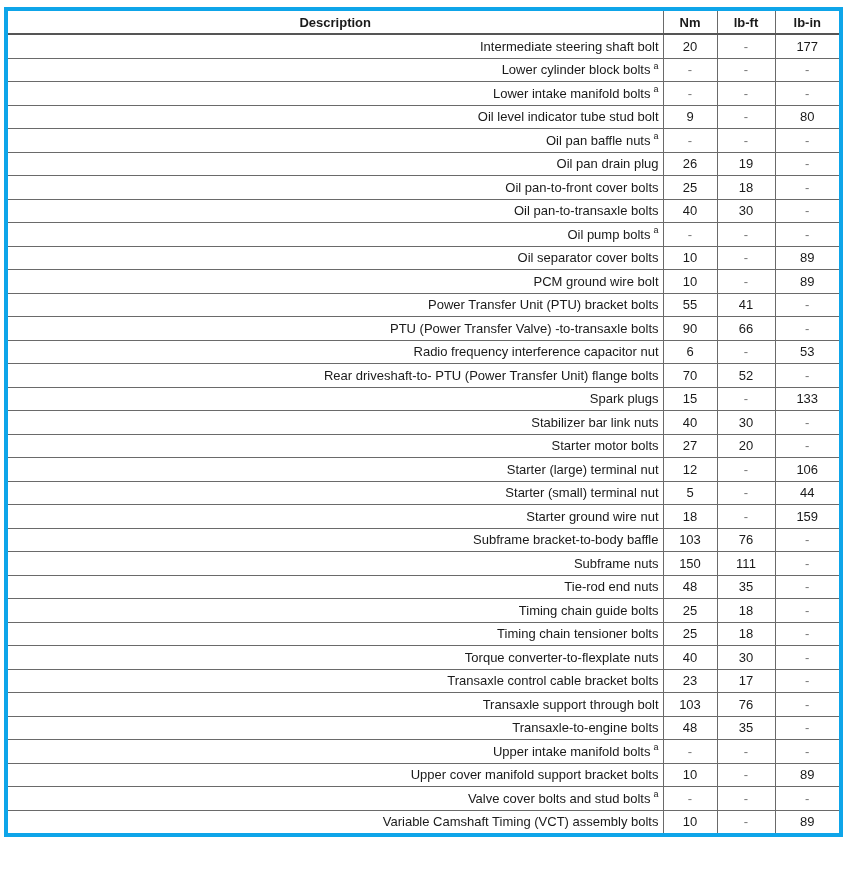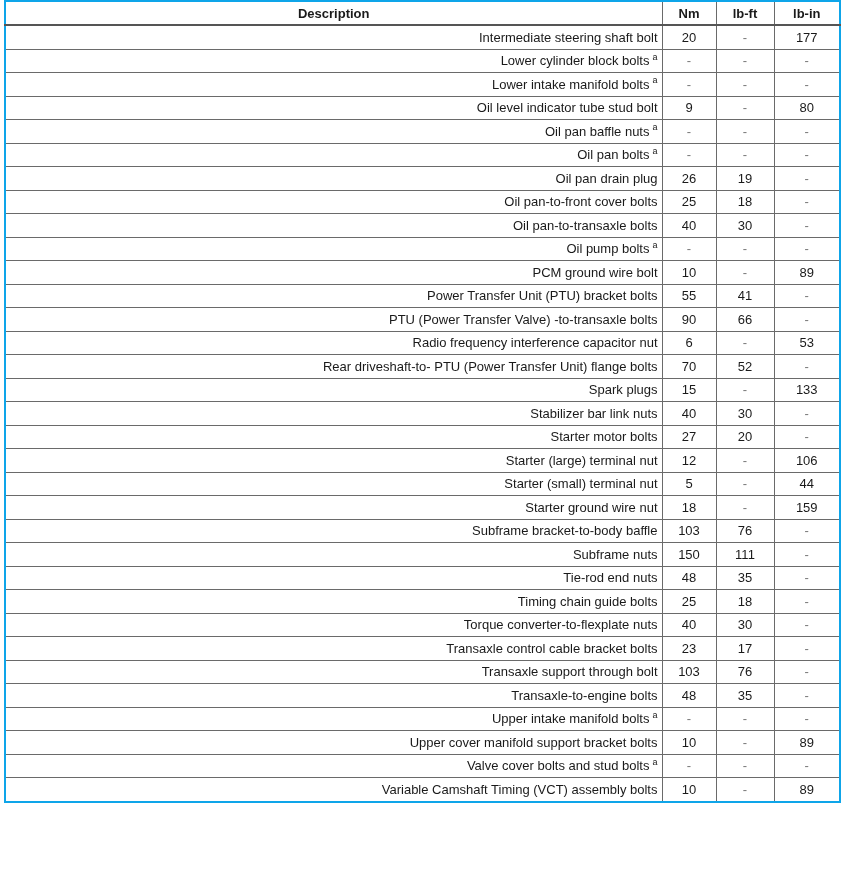--- a/index.html
+++ b/index.html
@@ -1,22 +1,22 @@
 <!DOCTYPE html>
 <html><head>
   <meta charset="utf-8">
   <style>
     html, body { margin: 0; padding: 0; background: #ffffff; }
     body { width: 843px; height: 891px; position: relative; overflow: hidden;
            font-family: "Liberation Sans", sans-serif; color: #1a1a1a; }
     table.torque {
-      position: absolute; left: 4px; top: 0;
+      position: absolute; left: 4px; top: 7px;
       width: 835px;
       border-collapse: collapse;
-      border: 2px solid #0ea5e9;
+      border: 4px solid #0ea5e9;
       table-layout: fixed;
       font-size: 13px;
     }
     table.torque th, table.torque td {
       border: 1px solid #6a6a6a;
       height: 22.5px;
       padding: 0 4px;
       white-space: nowrap;
       overflow: hidden;
     }
@@ -79,26 +79,20 @@
         <td class="num  dash">-</td>
         <td class="num lbin-col">80</td>
       </tr>
       <tr>
         <td class="desc"><span>Oil pan baffle nuts</span><span class="sup">a</span></td>
         <td class="num  dash">-</td>
         <td class="num  dash">-</td>
         <td class="num lbin-col dash">-</td>
       </tr>
       <tr>
-        <td class="desc"><span>Oil pan bolts</span><span class="sup">a</span></td>
-        <td class="num  dash">-</td>
-        <td class="num  dash">-</td>
-        <td class="num lbin-col dash">-</td>
-      </tr>
-      <tr>
         <td class="desc"><span>Oil pan drain plug</span></td>
         <td class="num ">26</td>
         <td class="num ">19</td>
         <td class="num lbin-col dash">-</td>
       </tr>
       <tr>
         <td class="desc"><span>Oil pan-to-front cover bolts</span></td>
         <td class="num ">25</td>
         <td class="num ">18</td>
         <td class="num lbin-col dash">-</td>
@@ -109,20 +103,26 @@
         <td class="num ">30</td>
         <td class="num lbin-col dash">-</td>
       </tr>
       <tr>
         <td class="desc"><span>Oil pump bolts</span><span class="sup">a</span></td>
         <td class="num  dash">-</td>
         <td class="num  dash">-</td>
         <td class="num lbin-col dash">-</td>
       </tr>
       <tr>
+        <td class="desc"><span>Oil separator cover bolts</span></td>
+        <td class="num ">10</td>
+        <td class="num  dash">-</td>
+        <td class="num lbin-col">89</td>
+      </tr>
+      <tr>
         <td class="desc"><span>PCM ground wire bolt</span></td>
         <td class="num ">10</td>
         <td class="num  dash">-</td>
         <td class="num lbin-col">89</td>
       </tr>
       <tr>
         <td class="desc"><span>Power Transfer Unit (PTU) bracket bolts</span></td>
         <td class="num ">55</td>
         <td class="num ">41</td>
         <td class="num lbin-col dash">-</td>
@@ -194,20 +194,26 @@
         <td class="num lbin-col dash">-</td>
       </tr>
       <tr>
         <td class="desc"><span>Tie-rod end nuts</span></td>
         <td class="num ">48</td>
         <td class="num ">35</td>
         <td class="num lbin-col dash">-</td>
       </tr>
       <tr>
         <td class="desc"><span>Timing chain guide bolts</span></td>
+        <td class="num ">25</td>
+        <td class="num ">18</td>
+        <td class="num lbin-col dash">-</td>
+      </tr>
+      <tr>
+        <td class="desc"><span>Timing chain tensioner bolts</span></td>
         <td class="num ">25</td>
         <td class="num ">18</td>
         <td class="num lbin-col dash">-</td>
       </tr>
       <tr>
         <td class="desc"><span>Torque converter-to-flexplate nuts</span></td>
         <td class="num ">40</td>
         <td class="num ">30</td>
         <td class="num lbin-col dash">-</td>
       </tr>

